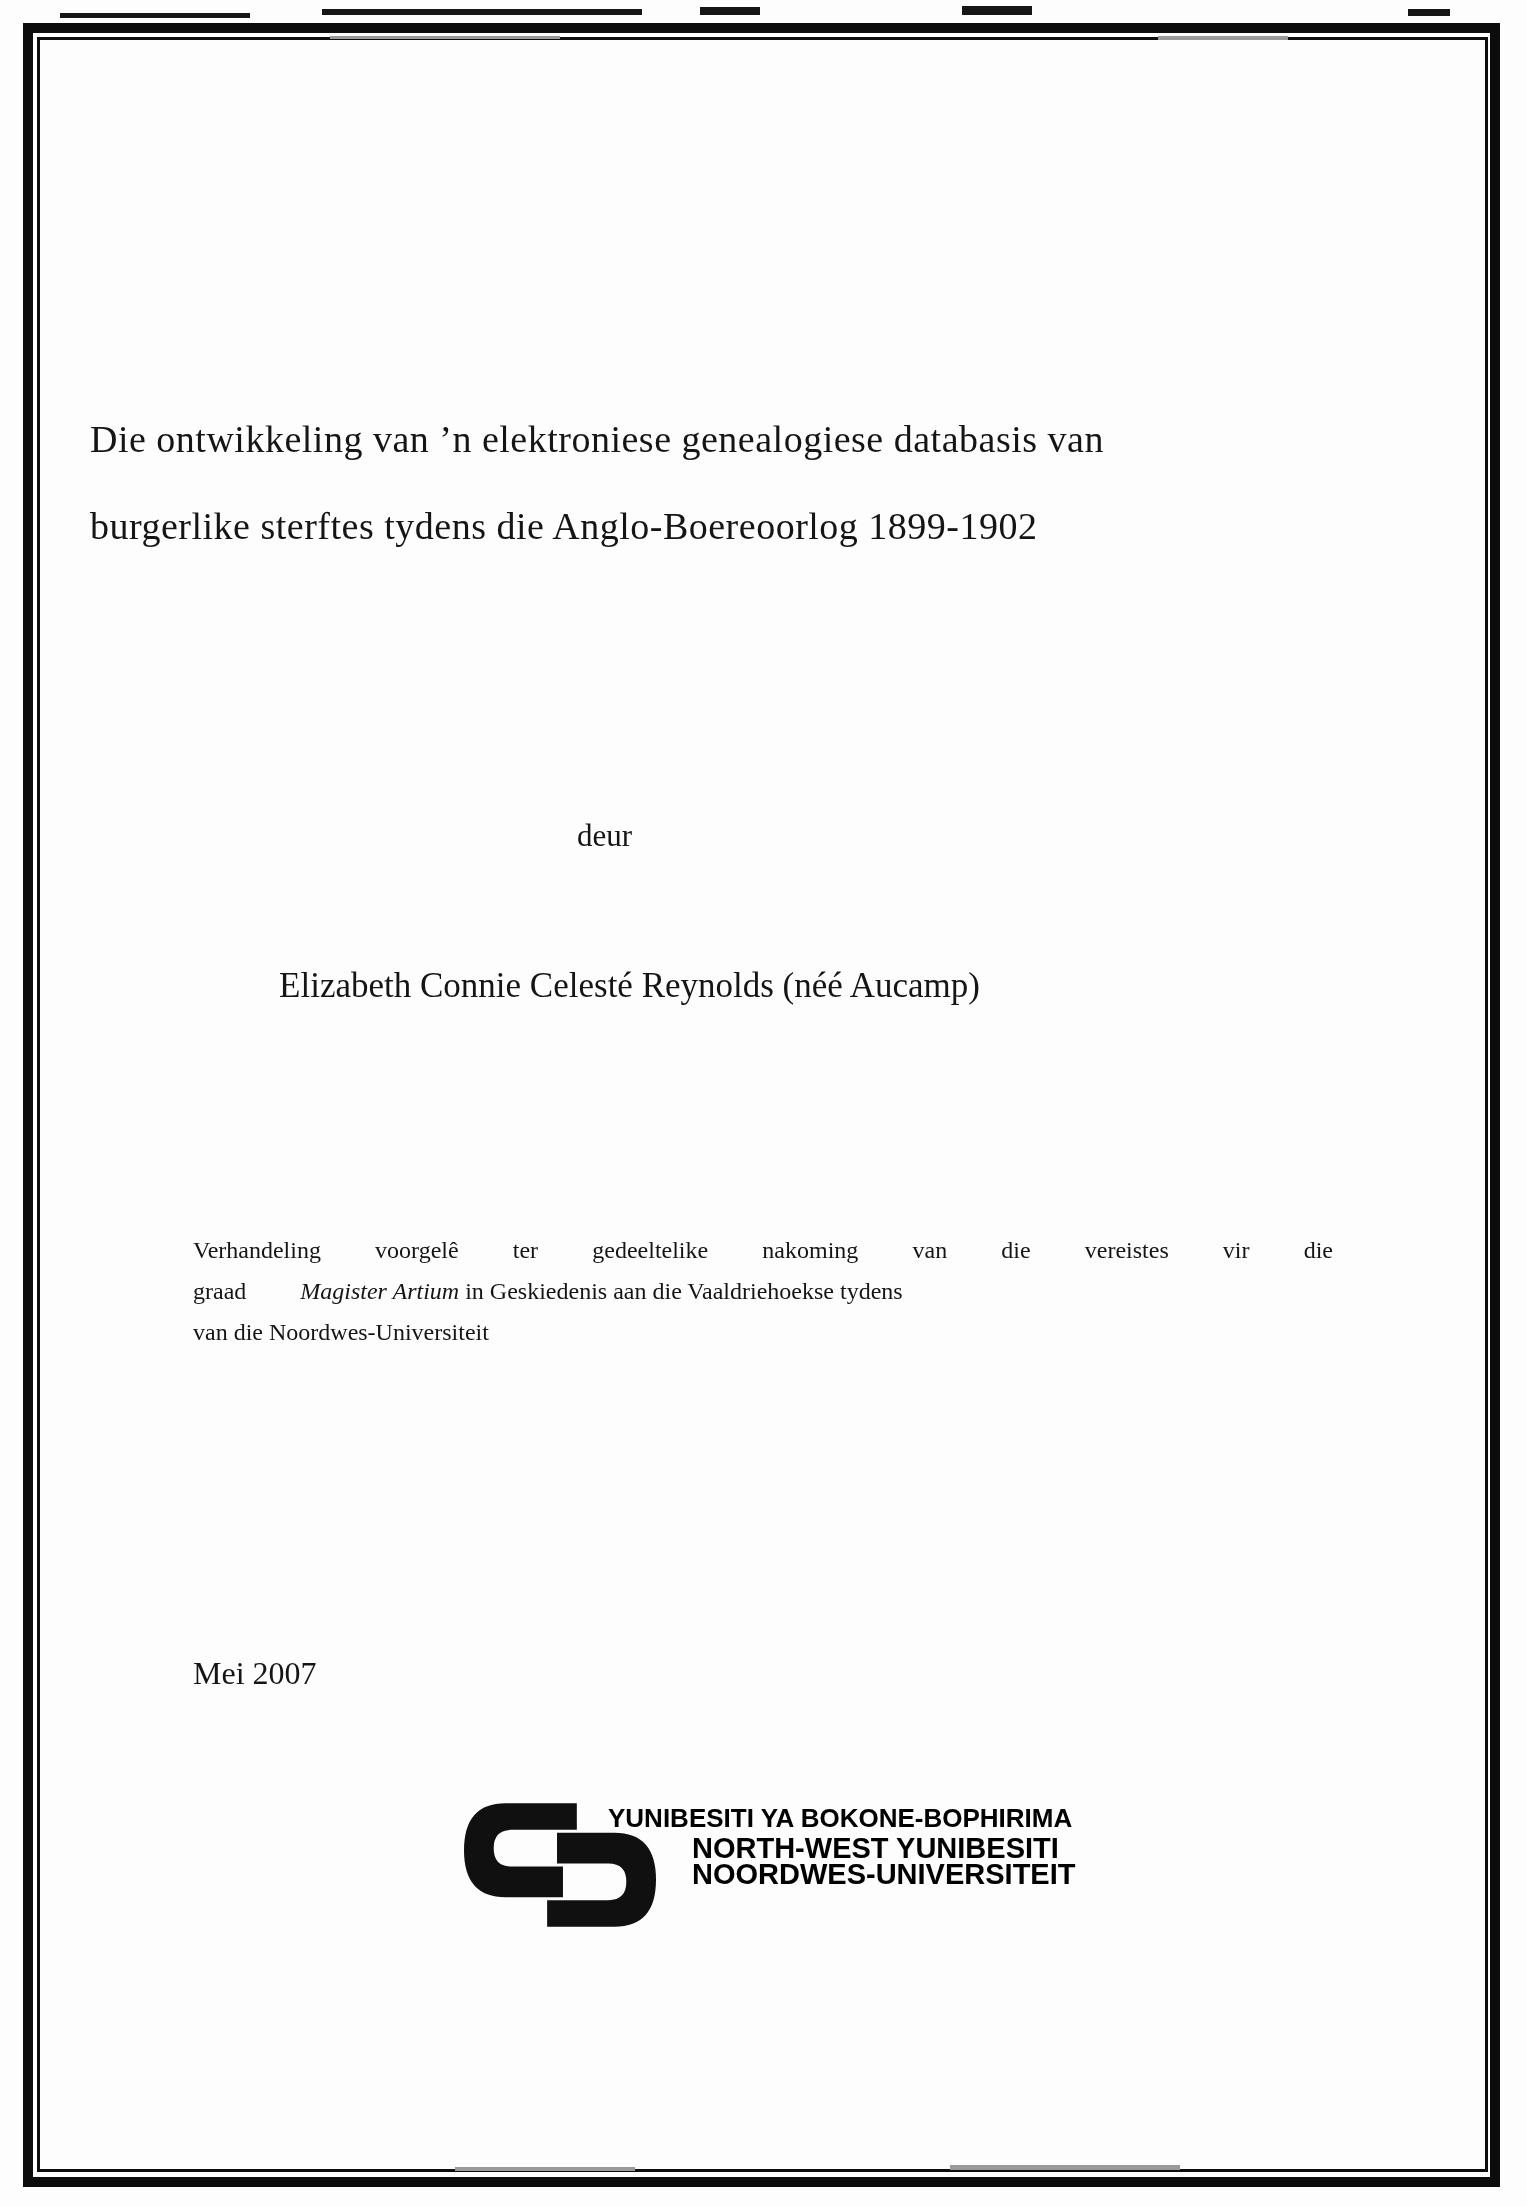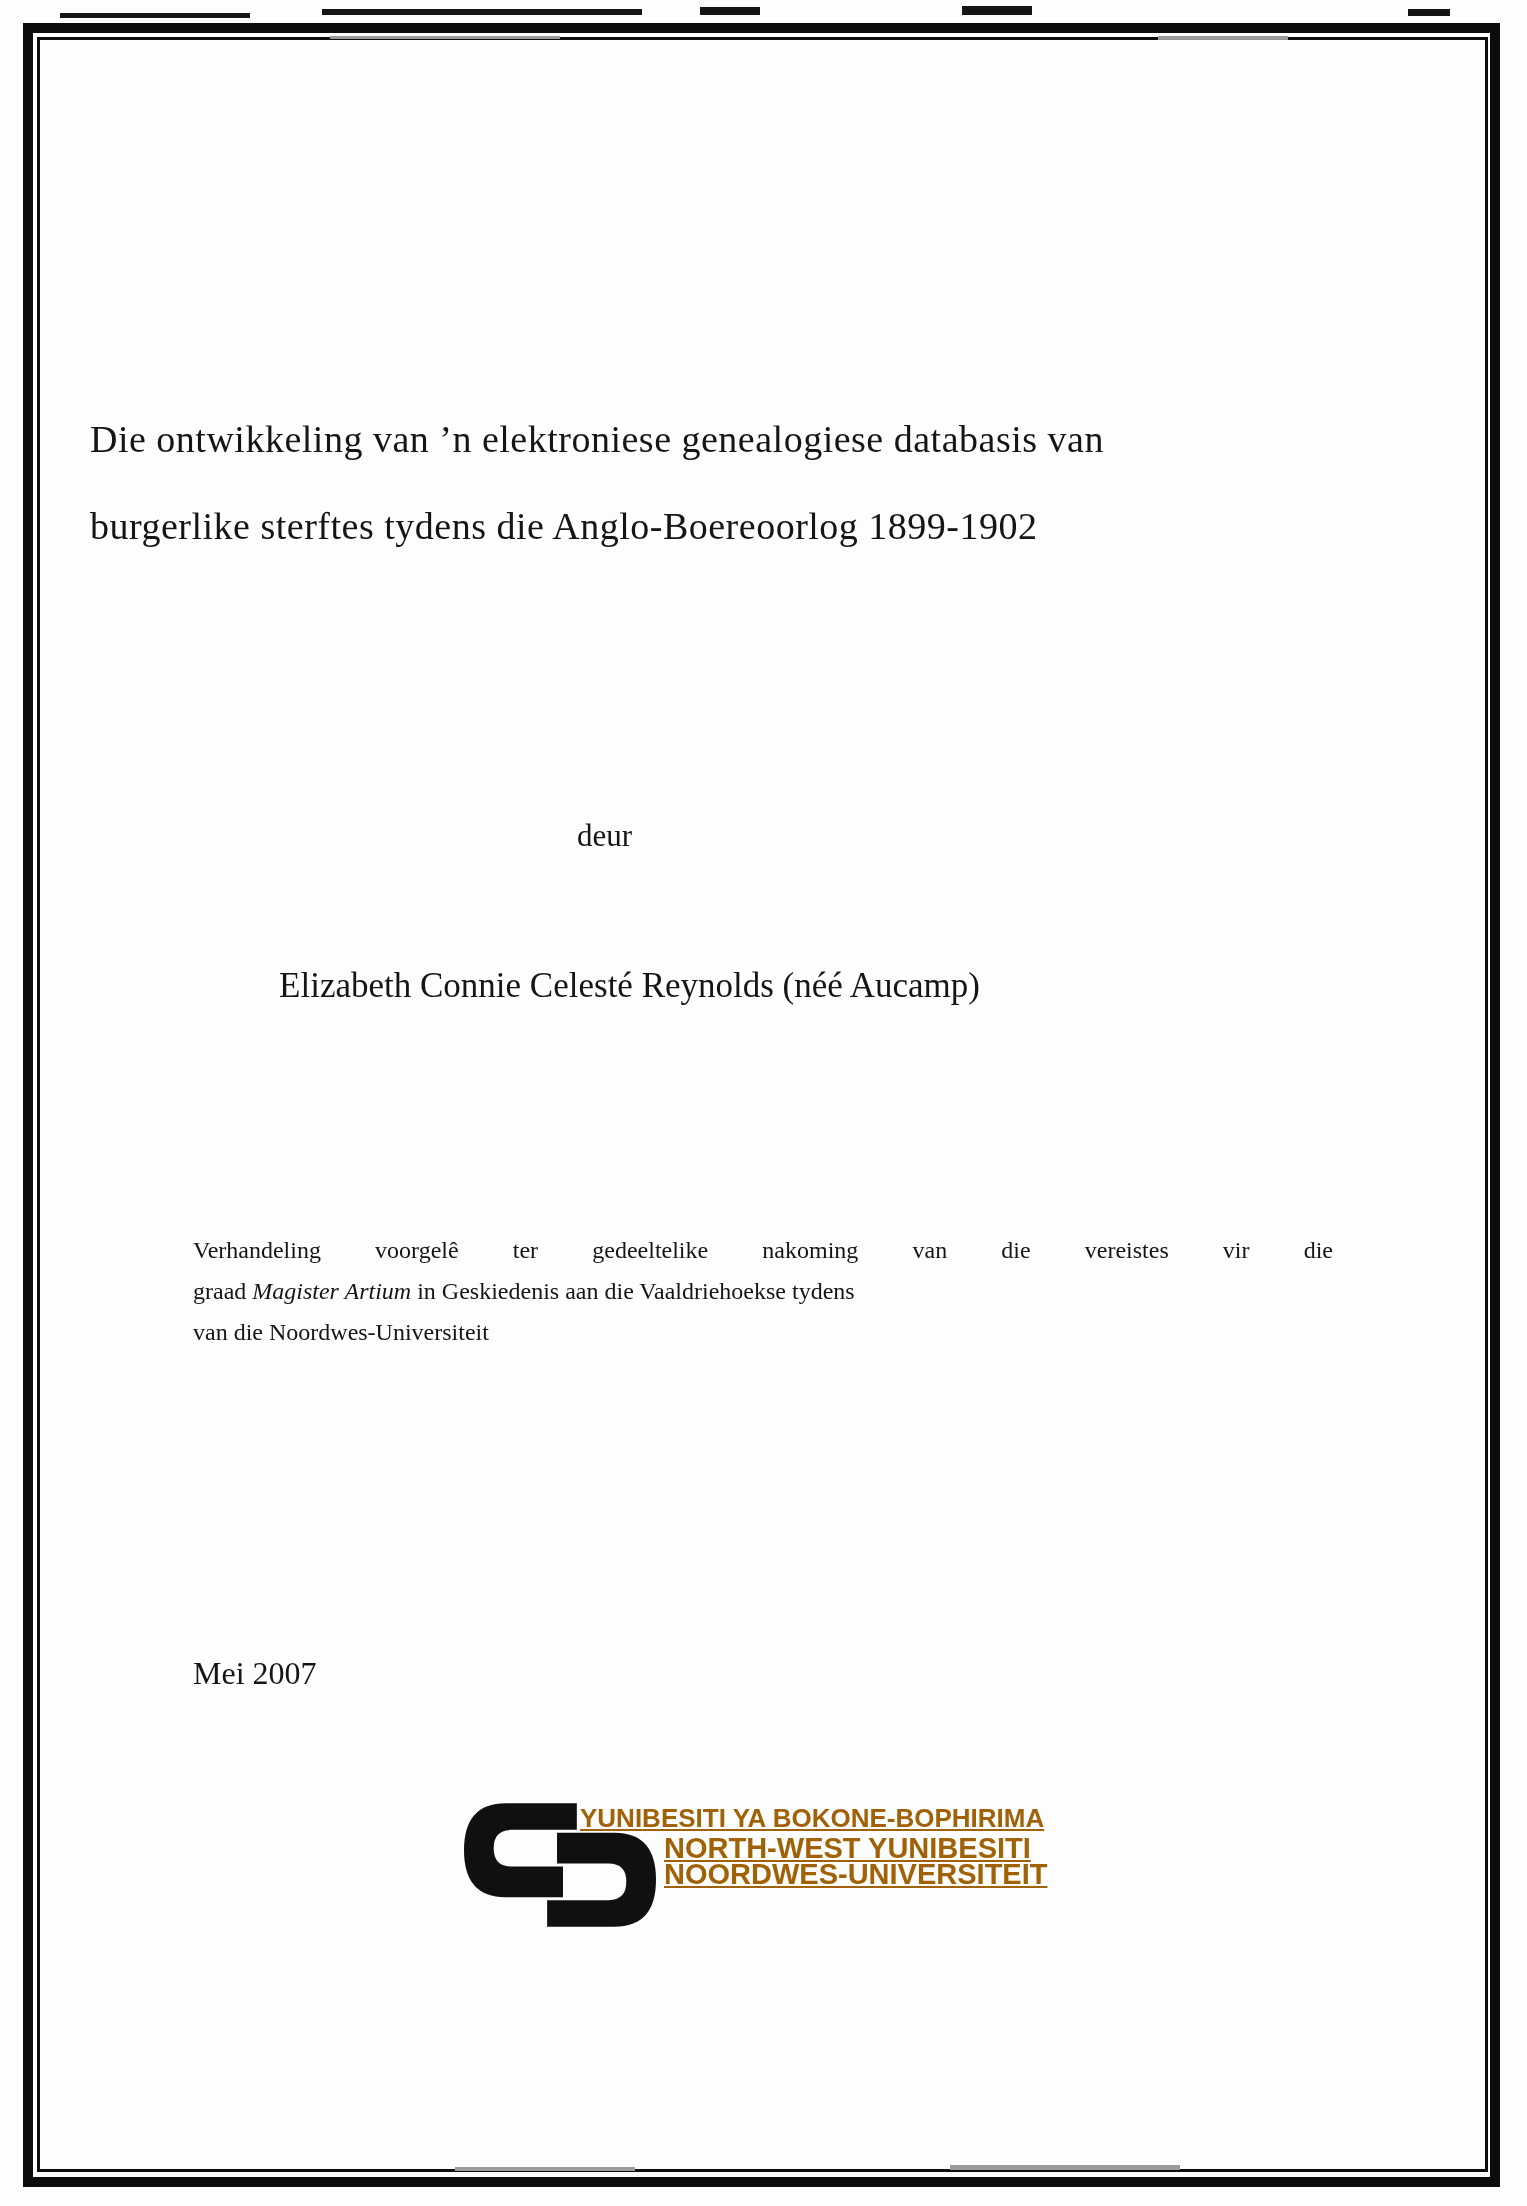--- a/index.html
+++ b/index.html
@@ -45,37 +45,36 @@
     text-align: center; font-size: 35px;
   }
   .statement {
     position: absolute; top: 1230px; left: 193px; width: 1140px;
     font-size: 24px; line-height: 41px;
   }
   .statement .justified {
     text-align: justify;
     text-align-last: justify;
   }
-  .statement .italic { font-style: italic; }
+  .statement .italic { font-style: italic; margin-left: 48px; }
   .supervisor-block {
     position: absolute; top: 1652px; left: 193px;
     font-size: 32px; line-height: 43px;
   }
 
   
   .logo-mark {
     position: absolute; left: 464px; top: 1802px;
     width: 192px; height: 126px;
   }
   .logo-text {
-    position: absolute; left: 580px; top: 1802px;
+    position: absolute; left: 608px; top: 1802px;
     font-family: "Liberation Sans", sans-serif;
-    font-weight: bold; color: #a16207;
+    font-weight: bold; color: #000000;
     white-space: nowrap;
-    text-decoration: underline;
   }
   .logo-text .l1 { font-size: 26px; line-height: 33px; letter-spacing: 0px; }
   .logo-text .l2, .logo-text .l3 {
     font-size: 29px; line-height: 26px; margin-left: 84px; letter-spacing: 0px;
   }
 </style>
 </head>
 <body>
 
 <div class="frame-outer"></div>

